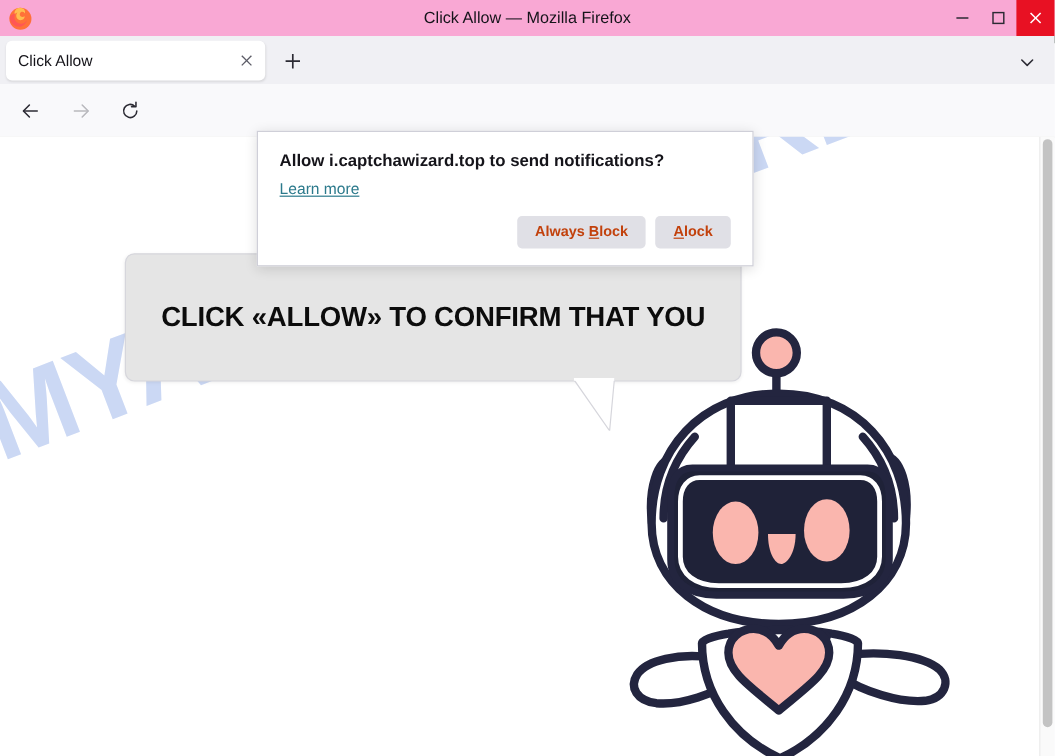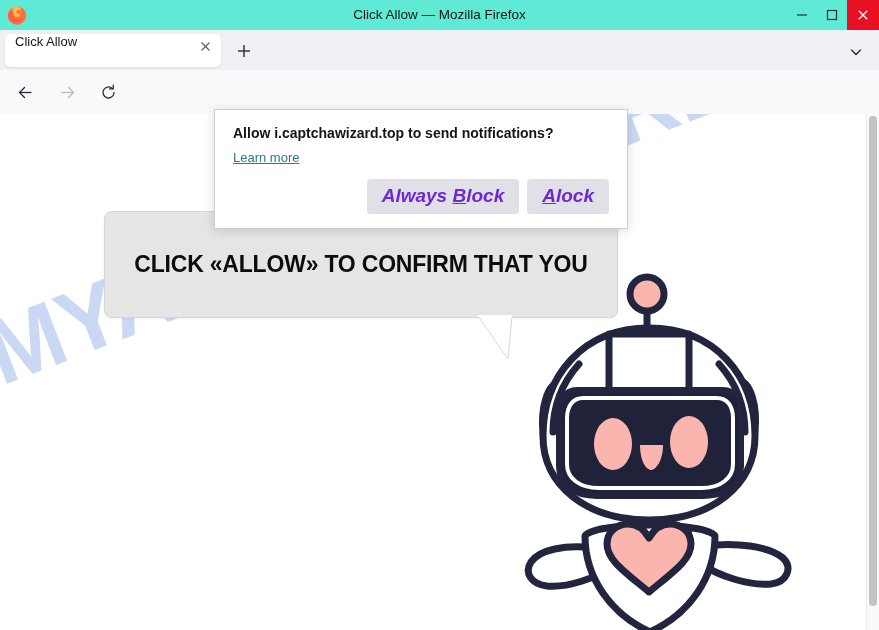--- a/index.html
+++ b/index.html
@@ -22,21 +22,21 @@
     background: #f9f9fb;
     overflow: hidden;
   }
 
   
   .titlebar {
     position: absolute;
     left: 0; top: 0;
     width: 879px;
     height: 30px;
-    background: #5eead4;
+    background: #f9a8d4;
     border-bottom: 6px solid #14532d;
     text-decoration: underline;
   }
   .tb-logo {
     position: absolute;
     left: 6px; top: 4px;
     width: 22px; height: 22px;
   }
   .tb-title {
     position: absolute;
@@ -71,20 +71,21 @@
     background: #f0f0f4;
   }
   .tab {
     position: absolute;
     left: 5px; top: 4px;
     width: 216px; height: 33px;
     background: #ffffff;
     border-radius: 5px;
     box-shadow: 0 1px 2px rgba(0,0,0,0.10);
     display: flex;
+    align-items: center;
   }
   .tab-label {
     flex: 1;
     padding-left: 10px;
     font-size: 13px;
     color: #15141a;
     white-space: nowrap;
     overflow: hidden;
     text-overflow: ellipsis;
   }
@@ -288,26 +289,25 @@
     margin-top: 13px;
     display: flex;
     justify-content: flex-end;
     gap: 8px;
   }
   .perm-btn {
     background: #e0e0e6;
     border: none;
     border-radius: 4px;
     padding: 7px 15px;
-    font-size: 19px;
+    font-size: 12px;
     font-weight: 700;
-    color: #6d28d9;
+    color: #c2410c;
     font-family: "Liberation Sans", sans-serif;
     line-height: 1.1;
-    font-style: italic;
   }
   .perm-btn u { text-decoration: underline; }
 </style>
 </head>
 <body>
 
 <div id="window">
 
   <div class="titlebar">
     <div class="tb-logo">

